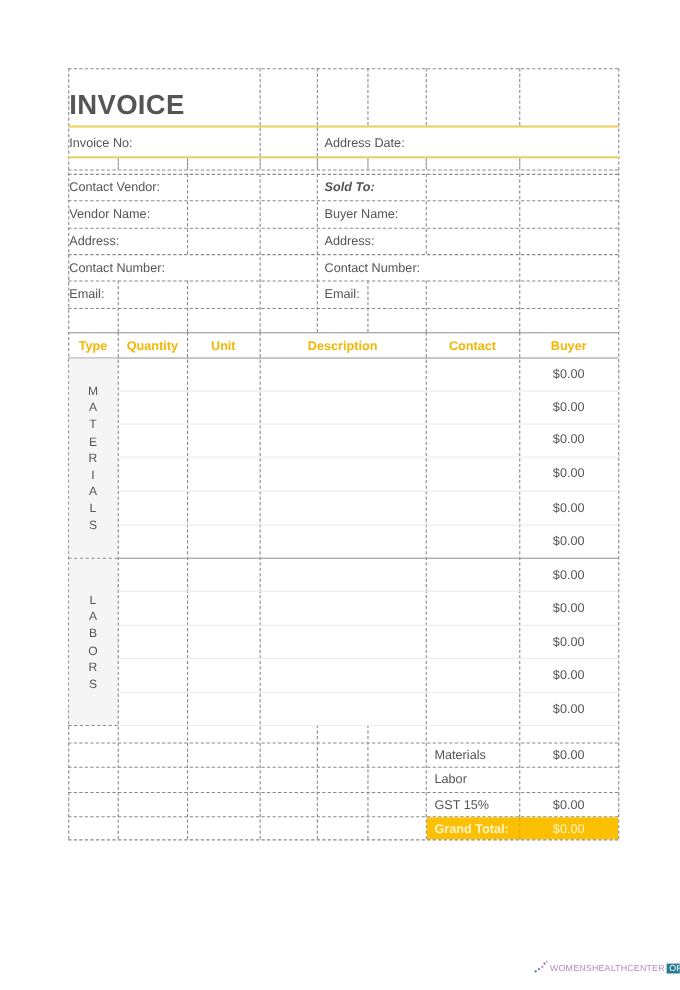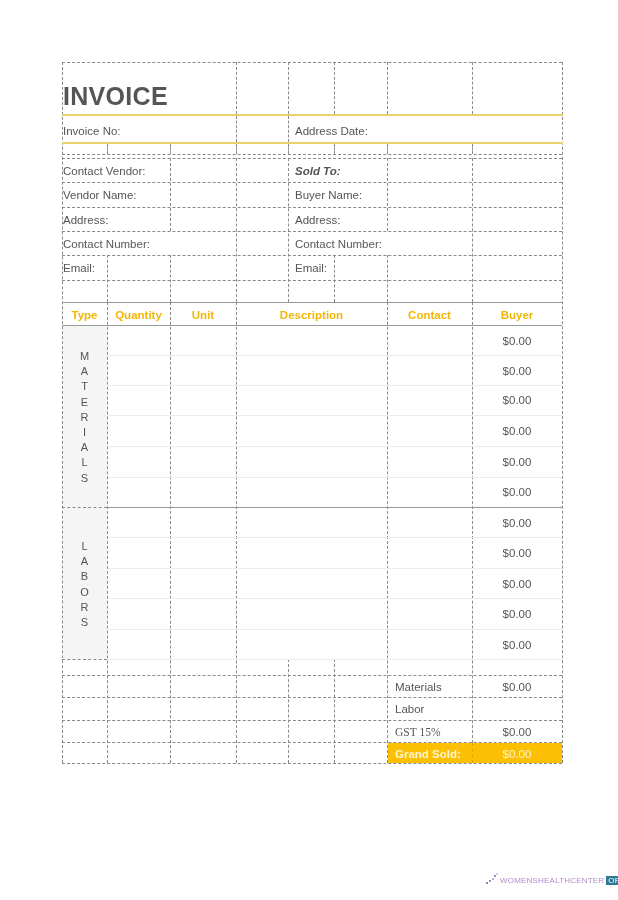--- a/index.html
+++ b/index.html
@@ -169,26 +169,26 @@
 
   <div class="hl" style="left:62px; top:675px; width:500px;"></div>
   <div class="hl" style="left:62px; top:697px; width:500px;"></div>
   <div class="hl" style="left:62px; top:720px; width:500px;"></div>
   <div class="hl" style="left:62px; top:742px; width:500px;"></div>
 
   <div class="t" style="left:395px; top:680px;">Materials</div>
   <div class="money" style="top:680px;">$0.00</div>
   <div class="t" style="left:395px; top:702px;">Labor</div>
   <div class="money" style="top:702px;"></div>
-  <div class="t" style="left:395px; top:725px;font-family:Liberation Serif, serif;">GST 15%</div>
+  <div class="t" style="left:395px; top:725px;">GST 15%</div>
   <div class="money" style="top:725px;">$0.00</div>
 
   <div class="grand"></div>
   <div class="vl" style="left:472px; top:743px; height:20px; border-left-color:#d9a300;"></div>
-  <div class="grand-label">Grand Sold:</div>
+  <div class="grand-label">Grand Total:</div>
   <div class="grand-val">$0.00</div>
 
   <div class="hl" style="left:62px; top:763px; width:500px;"></div>
 </div>
 
 <svg class="dots" viewBox="0 0 14 12">
   <circle cx="2" cy="10" r="1" fill="#2a7a94"></circle>
   <circle cx="5" cy="8" r="1" fill="#8a5cb0"></circle>
   <circle cx="8" cy="6" r="1" fill="#b48ac8"></circle>
   <circle cx="10" cy="3" r="1" fill="#8a5cb0"></circle>

